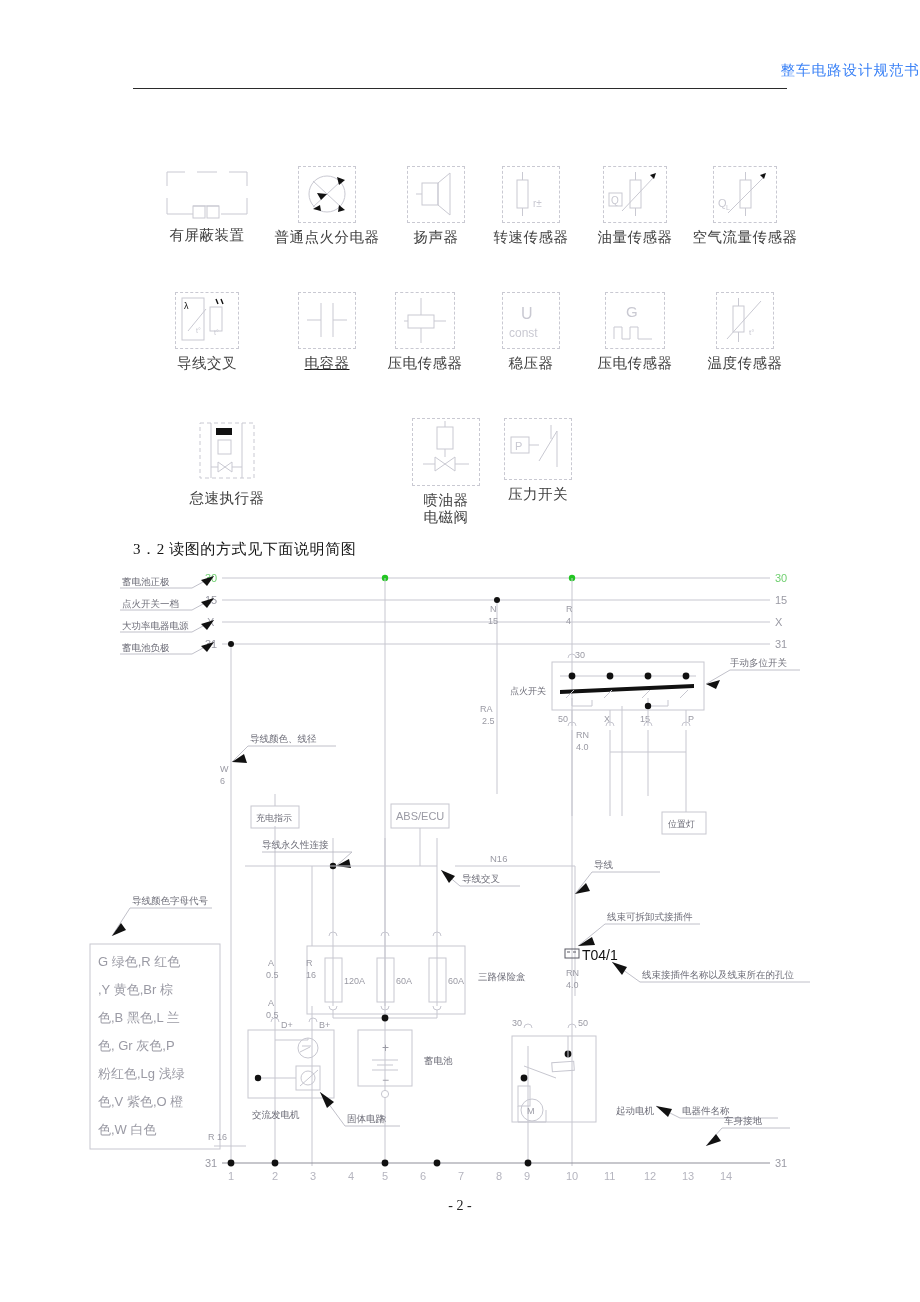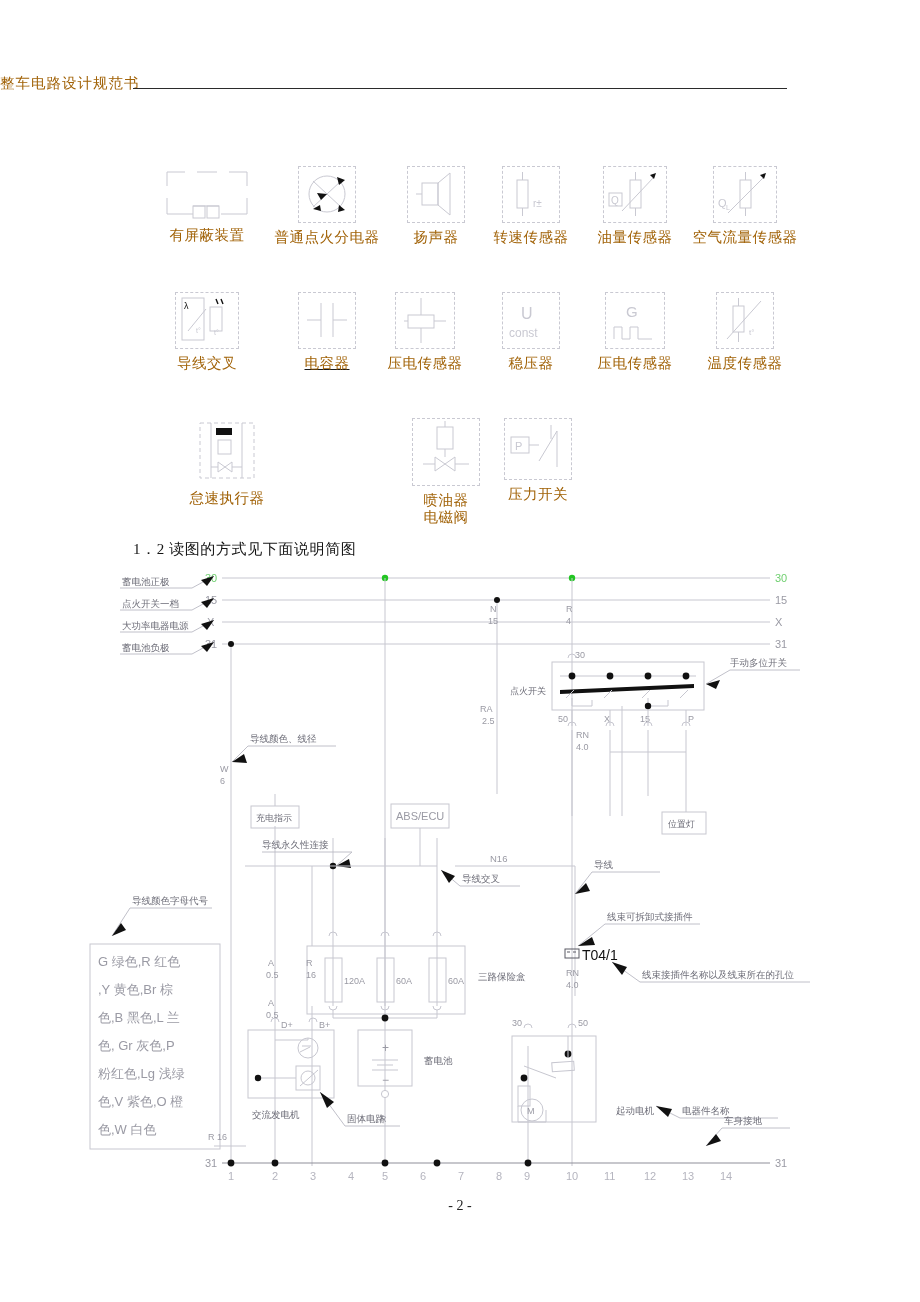--- a/index.html
+++ b/index.html
@@ -1,28 +1,28 @@
 <!DOCTYPE html>
 <html><head>
 <meta charset="utf-8">
 <style>
   html,body{margin:0;padding:0;background:#fff;}
   body{width:920px;height:1302px;position:relative;font-family:"Liberation Serif",serif;color:#1a1a1a;overflow:hidden;}
   .page{position:absolute;left:0;top:0;width:920px;height:1302px;}
 
   
-  .hdr-title{position:absolute;left:0;top:74px;width:920px;text-align:left;font-size:14.5px;letter-spacing:1px;color:#a16207;}
+  .hdr-title{position:absolute;left:0;top:61px;width:920px;text-align:right;font-size:14.5px;letter-spacing:1px;color:#3b82f6;}
   .hdr-rule{position:absolute;left:133px;top:88px;width:654px;height:0;border-top:1.6px solid #2b2b2b;}
 
   
   .symgrid{position:absolute;left:0;top:166px;width:920px;}
   .symrow{position:relative;height:120px;}
   .symcell{position:absolute;text-align:center;}
   .symbox{position:relative;margin:0 auto;border:1px dashed #c9c9d2;background:#fff;}
-  .symlabel{font-size:14.5px;color:#a16207;margin-top:6px;line-height:1.15;letter-spacing:.5px;white-space:pre-line;}
+  .symlabel{font-size:14.5px;color:#404040;margin-top:6px;line-height:1.15;letter-spacing:.5px;white-space:pre-line;}
   .symbox svg{display:block;}
 
   
   .sec-head{position:absolute;left:133px;top:540px;font-size:15px;letter-spacing:.6px;color:#141414;}
 
   
   .circuit{position:absolute;left:0;top:566px;width:920px;height:620px;}
   .circuit svg{display:block;}
 
   
@@ -227,21 +227,21 @@
             <path d="M46 6 V20" stroke="#c9c9d2" stroke-width="1"></path>
             <path d="M52 12 V48" stroke="#c9c9d2" stroke-width="1"></path>
           </svg>
         </div>
         <div class="symlabel">压力开关</div>
       </div>
 
     </div>
   </div>
 
-  <div class="sec-head">1．2 读图的方式见下面说明简图</div>
+  <div class="sec-head">3．2 读图的方式见下面说明简图</div>
 
   <div class="circuit">
     <svg width="920" height="620" viewBox="0 0 920 620" font-family="'Liberation Sans',sans-serif">
       <defs>
         <marker id="arw" markerWidth="9" markerHeight="9" refX="1" refY="4.5" orient="auto">
           <path d="M0,0 L9,4.5 L0,9 z" fill="#111"></path>
         </marker>
       </defs>
 
       <g stroke="#c7c7d0" stroke-width="1">

